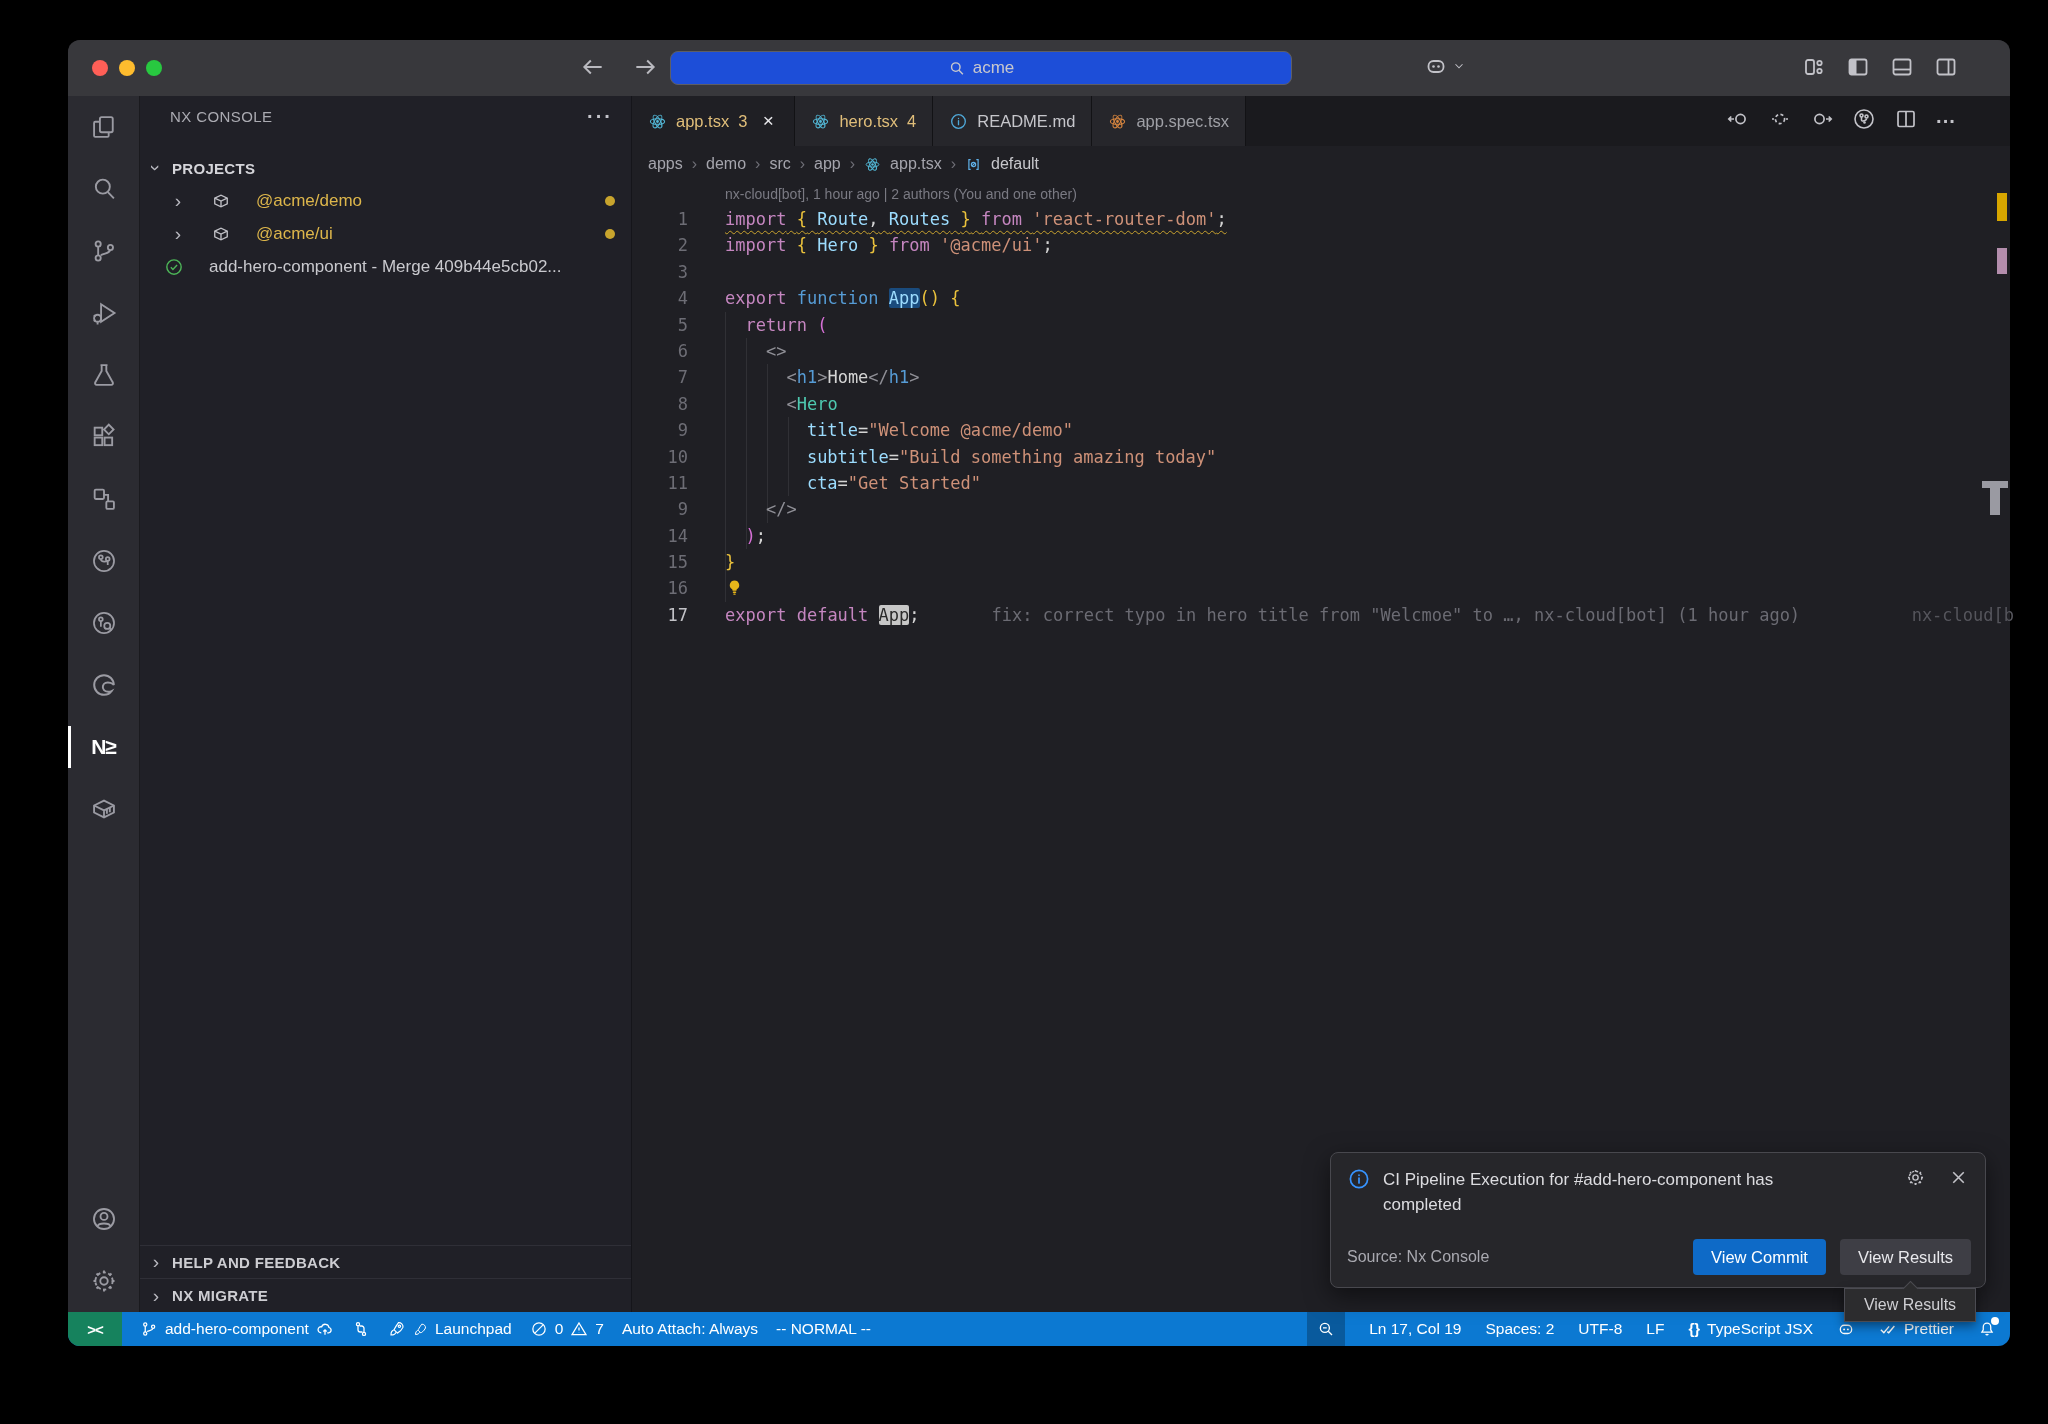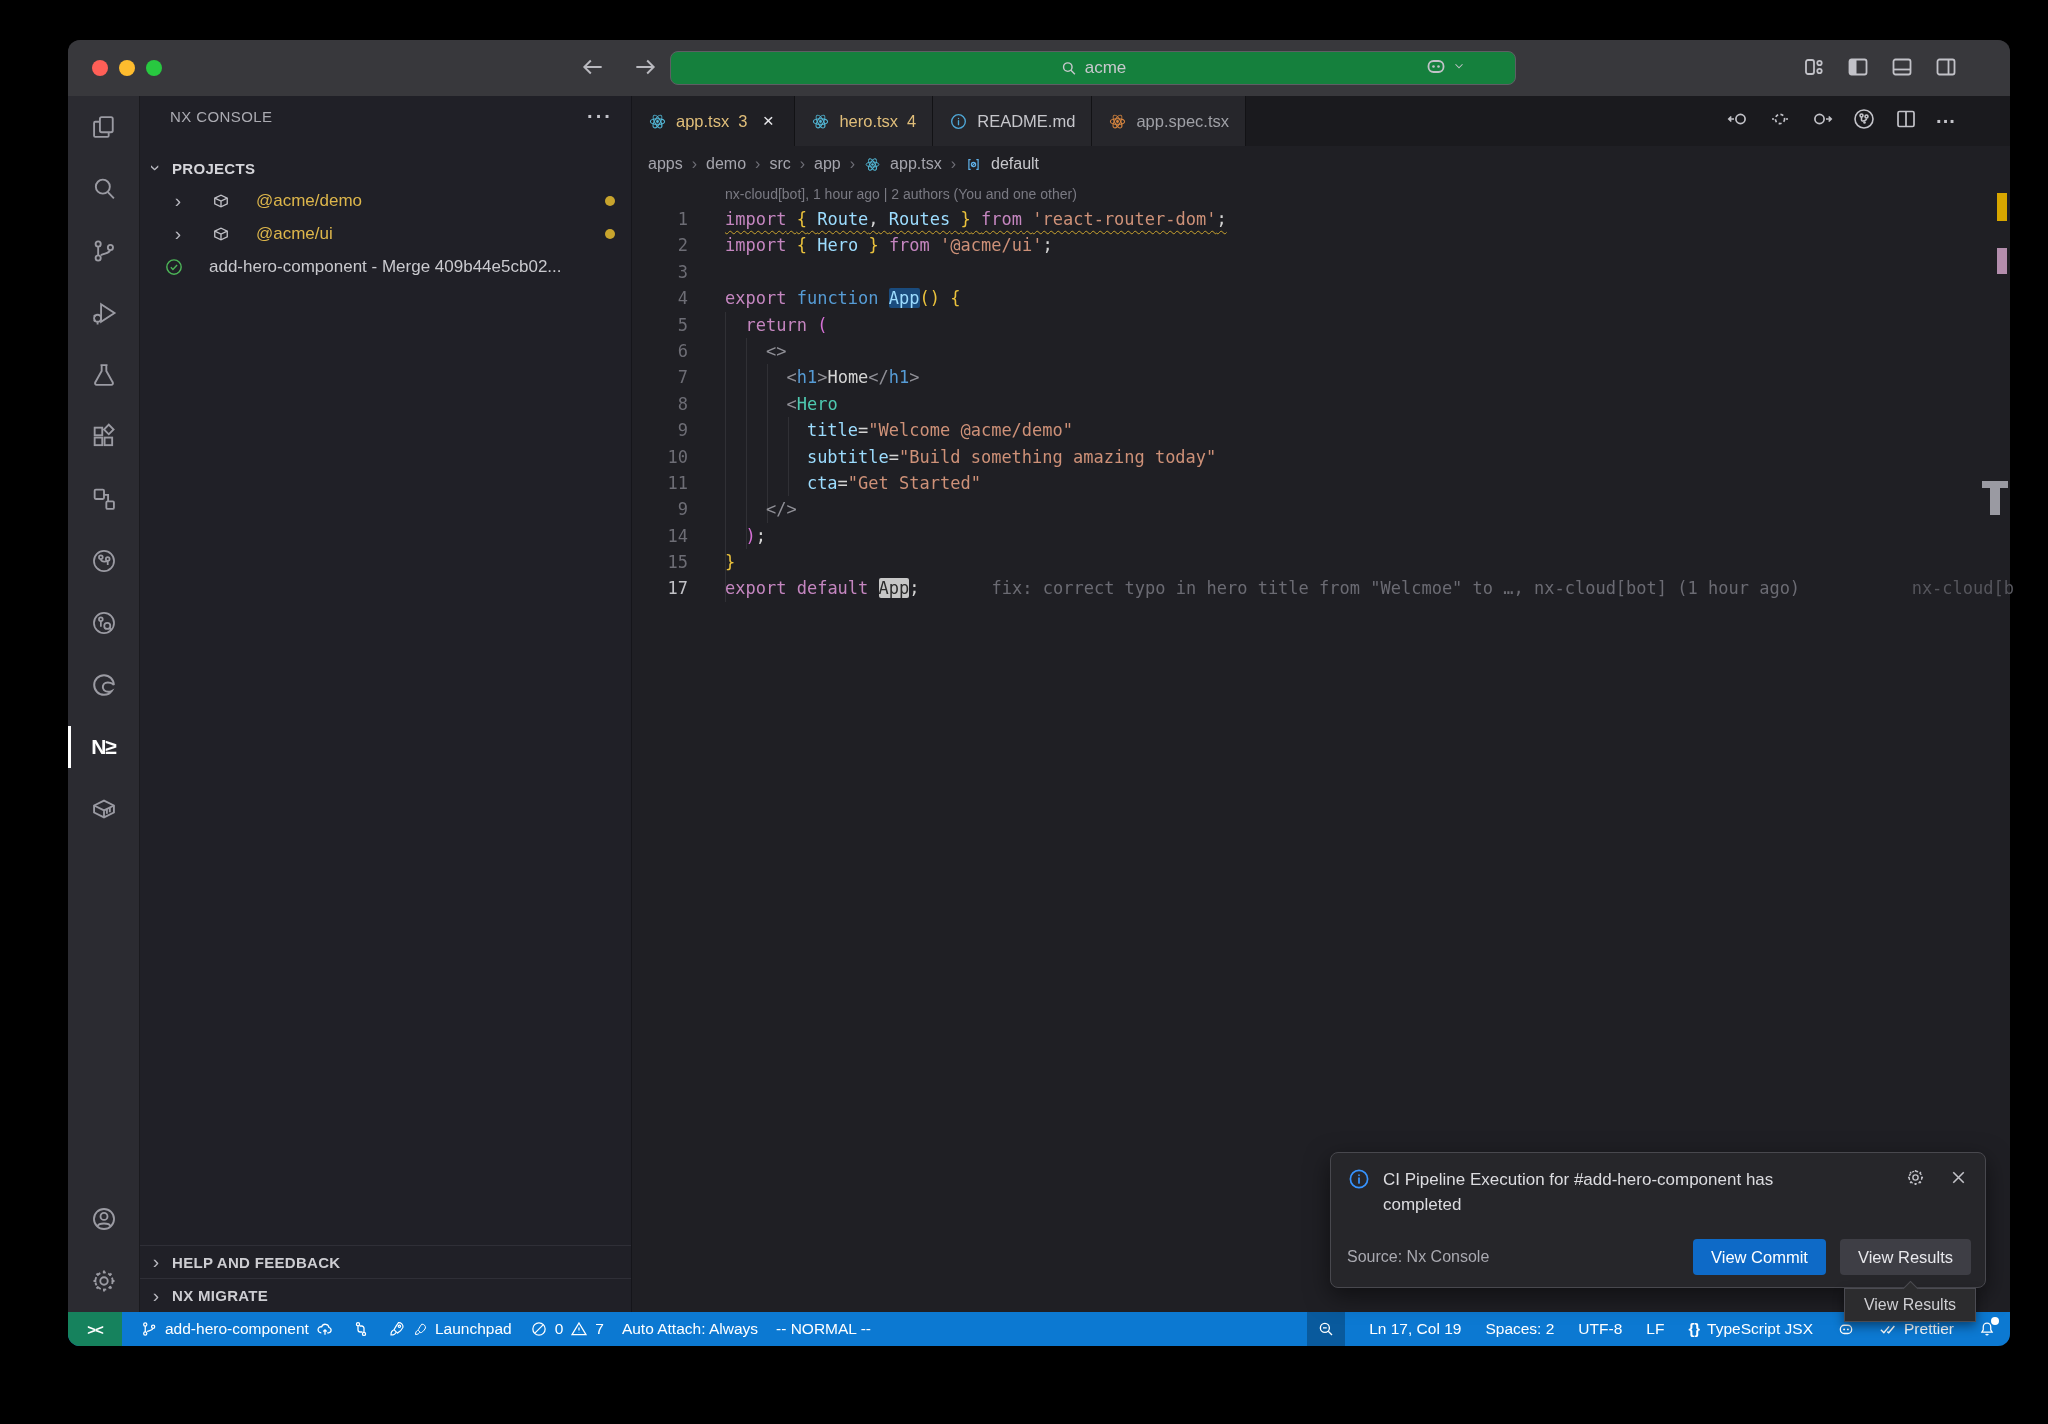--- a/index.html
+++ b/index.html
@@ -6,21 +6,21 @@
   html,body { width:2048px; height:1424px; background:#000; font-family:"Liberation Sans", sans-serif; overflow:hidden; }
   .window { position:absolute; left:68px; top:40px; width:1942px; height:1306px; background:#1F1F24; border-radius:12px; box-shadow:0 24px 70px rgba(0,0,0,.7); display:flex; flex-direction:column; }
 
   
   .titlebar { position:relative; height:56px; background:#38383C; border-radius:12px 12px 0 0; flex:0 0 auto; }
   .lights { position:absolute; left:24px; top:20px; display:flex; gap:11px; }
   .light { width:16px; height:16px; border-radius:50%; }
   .l-red{background:#FF5F57;} .l-yellow{background:#FEBC2E;} .l-green{background:#28C840;}
   .nav-arrows { position:absolute; left:512px; top:14px; display:flex; gap:26px; color:#B9B9BF; }
   .nav-arrows svg { width:26px; height:26px; }
-  .cmd-center { position:absolute; left:602px; top:11px; width:846px; height:34px; background:#15803d; border:1px solid #5E5E64; border-radius:8px; display:flex; align-items:center; justify-content:center; gap:8px; color:#CICICI; color:#C8C8CD; font-size:17px; }
+  .cmd-center { position:absolute; left:602px; top:11px; width:622px; height:34px; background:#1d4ed8; border:1px solid #5E5E64; border-radius:8px; display:flex; align-items:center; justify-content:center; gap:8px; color:#CICICI; color:#C8C8CD; font-size:17px; }
   .cmd-center svg { width:17px; height:17px; }
   .copilot-menu { position:absolute; left:1356px; top:14px; display:flex; align-items:center; gap:4px; color:#C2C2C8; }
   .copilot-menu svg { width:24px; height:24px; }
   .layout-icons { position:absolute; right:52px; top:15px; display:flex; gap:20px; color:#C2C2C8; }
   .layout-icons svg { width:24px; height:24px; }
 
   
   .main { flex:1 1 auto; display:flex; min-height:0; }
 
   
@@ -444,20 +444,25 @@
             <div class="code-row"><span class="ln">5</span><span class="lc"><span class="tok-fg">  </span><span class="tok-kw">return</span><span class="tok-fg"> </span><span class="tok-b2">(</span></span></div>
             <div class="code-row"><span class="ln">6</span><span class="lc"><span class="tok-fg">    </span><span class="tok-punct">&lt;&gt;</span></span></div>
             <div class="code-row"><span class="ln">7</span><span class="lc"><span class="tok-fg">      </span><span class="tok-punct">&lt;</span><span class="tok-tag">h1</span><span class="tok-punct">&gt;</span><span class="tok-fg">Home</span><span class="tok-punct">&lt;/</span><span class="tok-tag">h1</span><span class="tok-punct">&gt;</span></span></div>
             <div class="code-row"><span class="ln">8</span><span class="lc"><span class="tok-fg">      </span><span class="tok-punct">&lt;</span><span class="tok-comp">Hero</span></span></div>
             <div class="code-row"><span class="ln">9</span><span class="lc"><span class="tok-fg">        </span><span class="tok-attr">title</span><span class="tok-fg">=</span><span class="tok-str">"Welcome @acme/demo"</span></span></div>
             <div class="code-row"><span class="ln">10</span><span class="lc"><span class="tok-fg">        </span><span class="tok-attr">subtitle</span><span class="tok-fg">=</span><span class="tok-str">"Build something amazing today"</span></span></div>
             <div class="code-row"><span class="ln">11</span><span class="lc"><span class="tok-fg">        </span><span class="tok-attr">cta</span><span class="tok-fg">=</span><span class="tok-str">"Get Started"</span></span></div>
             <div class="code-row"><span class="ln">9</span><span class="lc"><span class="tok-fg">    </span><span class="tok-punct">&lt;/&gt;</span></span></div>
             <div class="code-row"><span class="ln">14</span><span class="lc"><span class="tok-fg">  </span><span class="tok-b2">)</span><span class="tok-fg">;</span></span></div>
             <div class="code-row"><span class="ln">15</span><span class="lc"><span class="tok-b1">}</span></span></div>
+            <div class="code-row"><span class="ln">16</span><span class="lc"><span class="bulb"><svg viewBox="0 0 24 24">
+                    <path fill="#E8B71A" d="M12 3a6 6 0 0 0-3.4 10.9c.6.5.9 1 .9 1.6v.5h5v-.5c0-.6.3-1.1.9-1.6A6 6 0 0 0 12 3z"></path>
+                    <rect x="9.8" y="17" width="4.4" height="2" rx="1" fill="#E8B71A"></rect>
+                    <rect x="10.5" y="19.6" width="3" height="1.6" rx=".8" fill="#E8B71A"></rect>
+                  </svg></span></span></div>
             <div class="code-row"><span class="ln ln-active">17</span><span class="blame-right">nx-cloud[b</span><span class="lc"><span class="tok-kw">export</span><span class="tok-fg"> </span><span class="tok-kw">default</span><span class="tok-fg"> </span><span class="tok-hlgray">App</span><span class="tok-fg">;</span><span class="inline-blame">fix: correct typo in hero title from "Welcmoe" to …, nx-cloud[bot] (1 hour ago)</span></span></div>
           </div>
       </div>
 
       <div class="ov-mark ov-yellow"></div>
       <div class="ov-mark ov-purple"></div>
       <div class="ov-t">
           <div class="cap"></div>
           <div class="stem"></div>
         </div>

